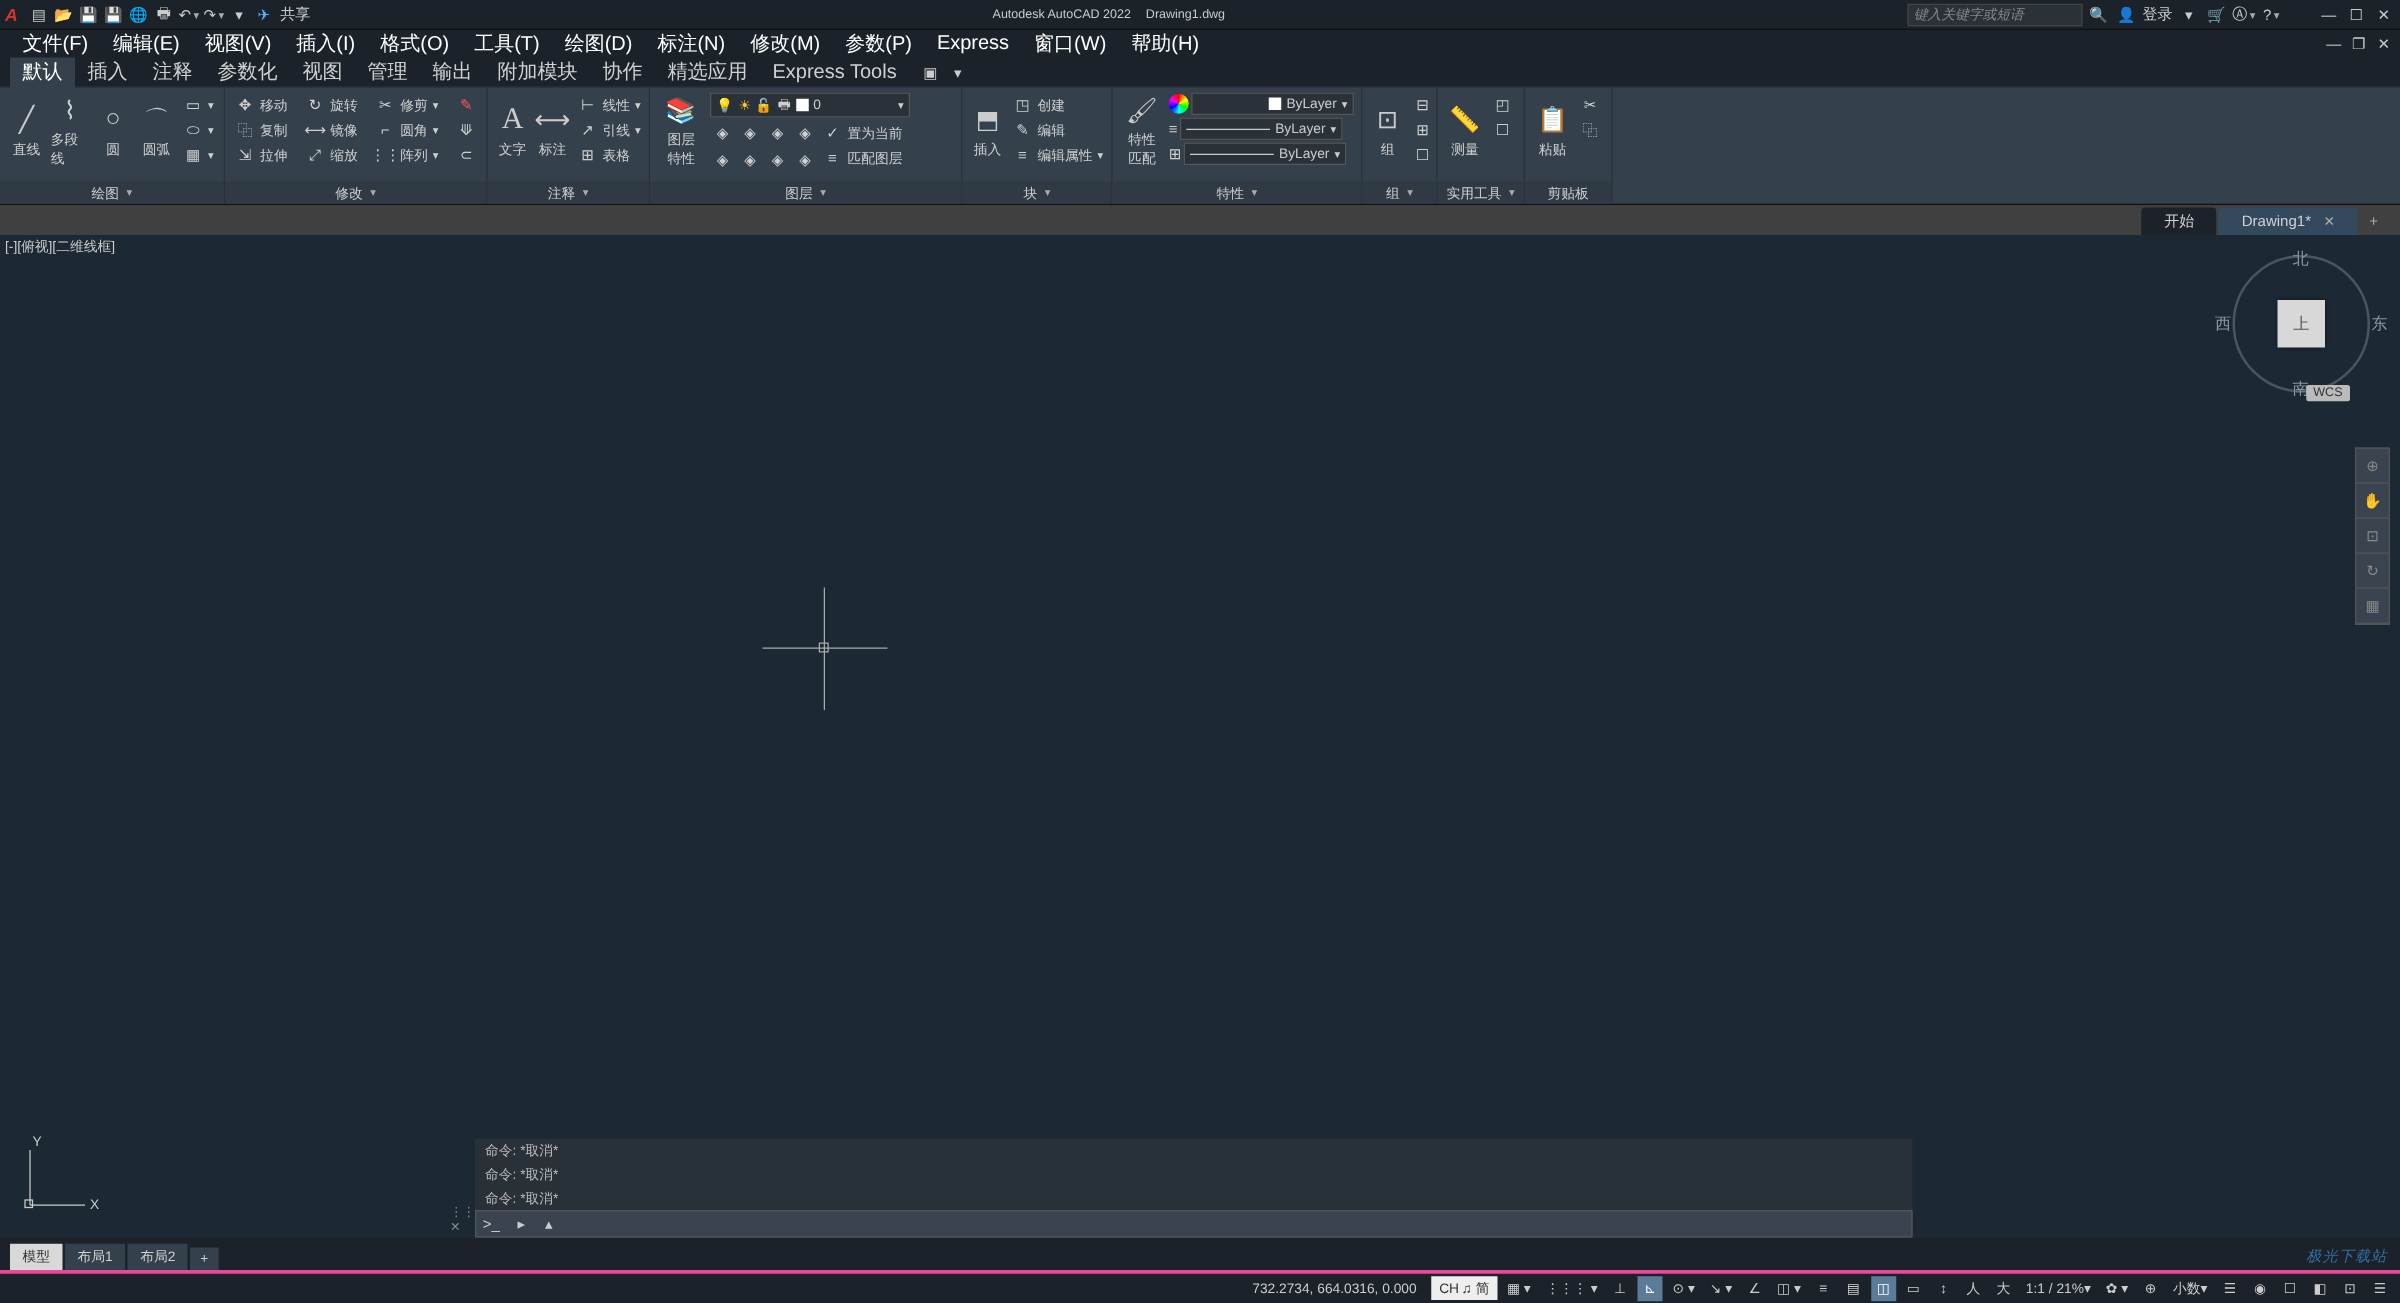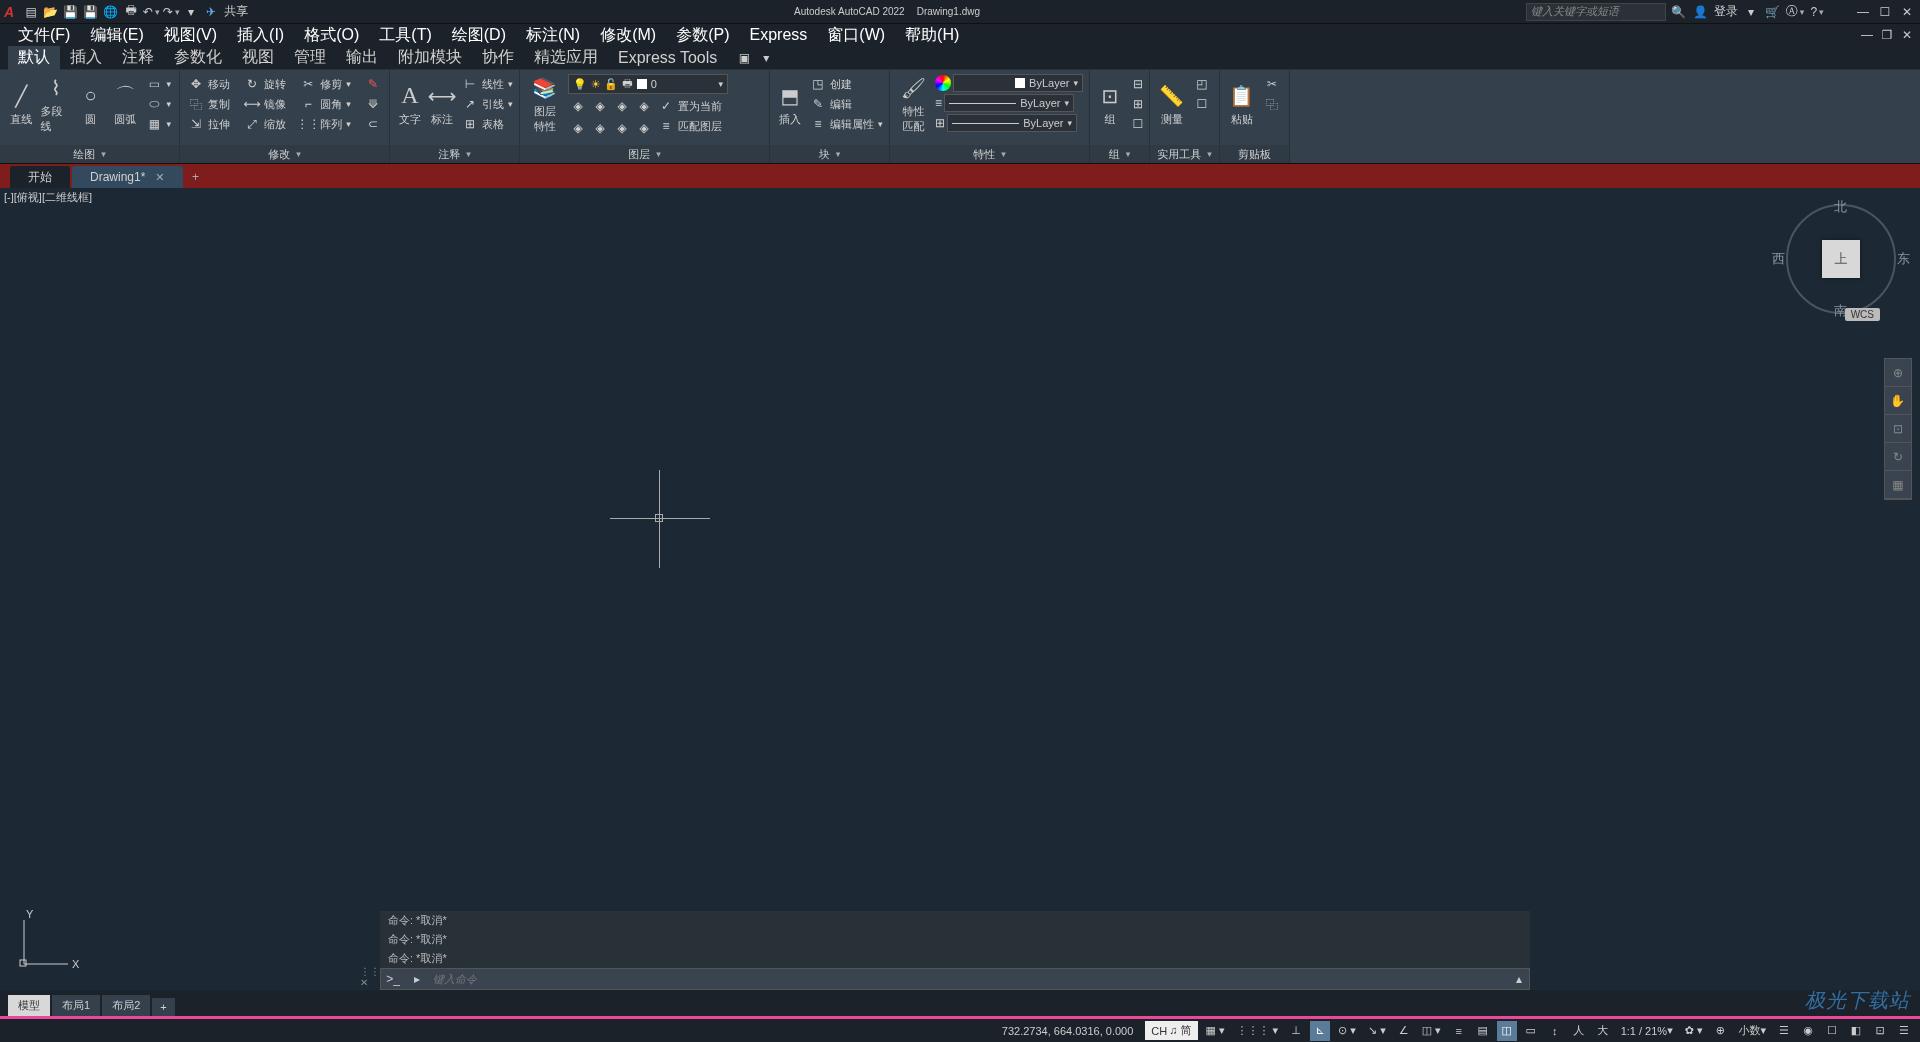--- a/index.html
+++ b/index.html
@@ -35,21 +35,21 @@
 .big-btn .ico { width:28px; height:28px; display:flex; align-items:center; justify-content:center; font-size:20px; color:#ccc; }
 .sm-row { display:flex; align-items:center; gap:4px; height:20px; cursor:pointer; padding:0 2px; font-size:11px; white-space:nowrap; }
 .sm-row .ico { width:16px; height:16px; display:flex; align-items:center; justify-content:center; font-size:12px; }
 .col { display:flex; flex-direction:column; gap:0; }
 .icon-grid { display:grid; grid-template-columns:repeat(4,20px); gap:2px; }
 .icon-cell { width:20px; height:20px; display:flex; align-items:center; justify-content:center; cursor:pointer; }
 .layer-drop { background:#2a3138; border:1px solid #555; height:20px; width:160px; display:flex; align-items:center; padding:0 4px; gap:4px; font-size:11px; }
 .prop-drop { background:#2a3138; border:1px solid #555; height:18px; width:130px; display:flex; align-items:center; justify-content:flex-end; padding:0 4px; font-size:11px; color:#ccc; }
 
 
-.file-tabs { height:24px; background:#7f1d1d; display:flex; align-items:flex-end; padding:0 10px; gap:2px; }
+.file-tabs { height:24px; background:#404040; display:flex; align-items:flex-end; padding:0 10px; gap:2px;justify-content:flex-end; }
 .file-tab { height:22px; padding:0 18px; display:flex; align-items:center; background:#1b2229; font-size:12px; cursor:pointer; border-radius:3px 3px 0 0; position:relative; }
 .file-tab.active { background:#33495e; }
 .file-tab .close { margin-left:10px; font-size:11px; color:#aaa; }
 .add-tab { width:22px; height:22px; display:flex; align-items:center; justify-content:center; cursor:pointer; color:#aaa; }
 
 
 .drawing-area { position:absolute; top:188px; left:0; right:0; bottom:52px; background:#1c2833; }
 .viewport-label { position:absolute; top:2px; left:4px; font-size:11px; color:#ccc; }
 .crosshair-h { position:absolute; height:1px; background:#aaa; }
 .crosshair-v { position:absolute; width:1px; background:#aaa; }
@@ -76,21 +76,21 @@
 .layout-tabs { position:absolute; bottom:26px; left:8px; display:flex; gap:0; height:22px; align-items:flex-end; }
 .layout-tab { padding:3px 10px; background:#34404c; font-size:11px; cursor:pointer; margin-right:2px; }
 .layout-tab.active { background:#d8d8d8; color:#333; }
 
 
 .statusbar { position:absolute; bottom:0; left:0; right:0; height:26px; background:#1b2229; border-top:3px solid #ec4899; display:flex; align-items:center; padding:0 6px; gap:4px; font-size:11px; }
 .status-coords { margin-left:auto; color:#ccc; padding:0 8px; }
 .status-btn { height:20px; min-width:20px; padding:0 4px; display:flex; align-items:center; justify-content:center; cursor:pointer; color:#ccc; }
 .status-btn.on { background:#5b7c99; color:#fff; }
 .ime-badge { background:#eee; color:#333; padding:2px 6px; font-size:11px; display:flex; align-items:center; gap:2px; }
-.watermark { position:absolute; bottom:28px; right:10px; color:#3a8fd8; font-size:20px; font-style:italic; opacity:0.7; letter-spacing:1px; }
+.watermark { position:absolute; bottom:28px; right:10px; color:#3a8fd8; font-size:12px; font-style:italic; opacity:0.7; letter-spacing:1px; }
 
 .drop-arrow::after { content:"▾"; font-size:9px; margin-left:2px; color:#aaa; }
 
 svg { display:block; }
 </style>
 </head>
 <body>
 
 <div class="titlebar">
   <span class="logo">A</span>
@@ -501,21 +501,20 @@
 
 <div class="cmd-area">
   <div class="cmd-history">
     <div>命令: *取消*</div>
     <div>命令: *取消*</div>
     <div>命令: *取消*</div>
   </div>
   <div class="cmd-input-row">
     <div class="cmd-icon">&gt;_</div>
     <div class="cmd-icon">▸</div>
-    <input class="cmd-input" placeholder="键入命令" style="">
     <div class="cmd-icon" style="width:20px;">▴</div>
   </div>
 </div>
 
 <div class="layout-tabs">
   <div class="layout-tab active">模型</div>
   <div class="layout-tab">布局1</div>
   <div class="layout-tab">布局2</div>
   <div class="layout-tab" style="padding:3px 8px;">+</div>
 </div>

